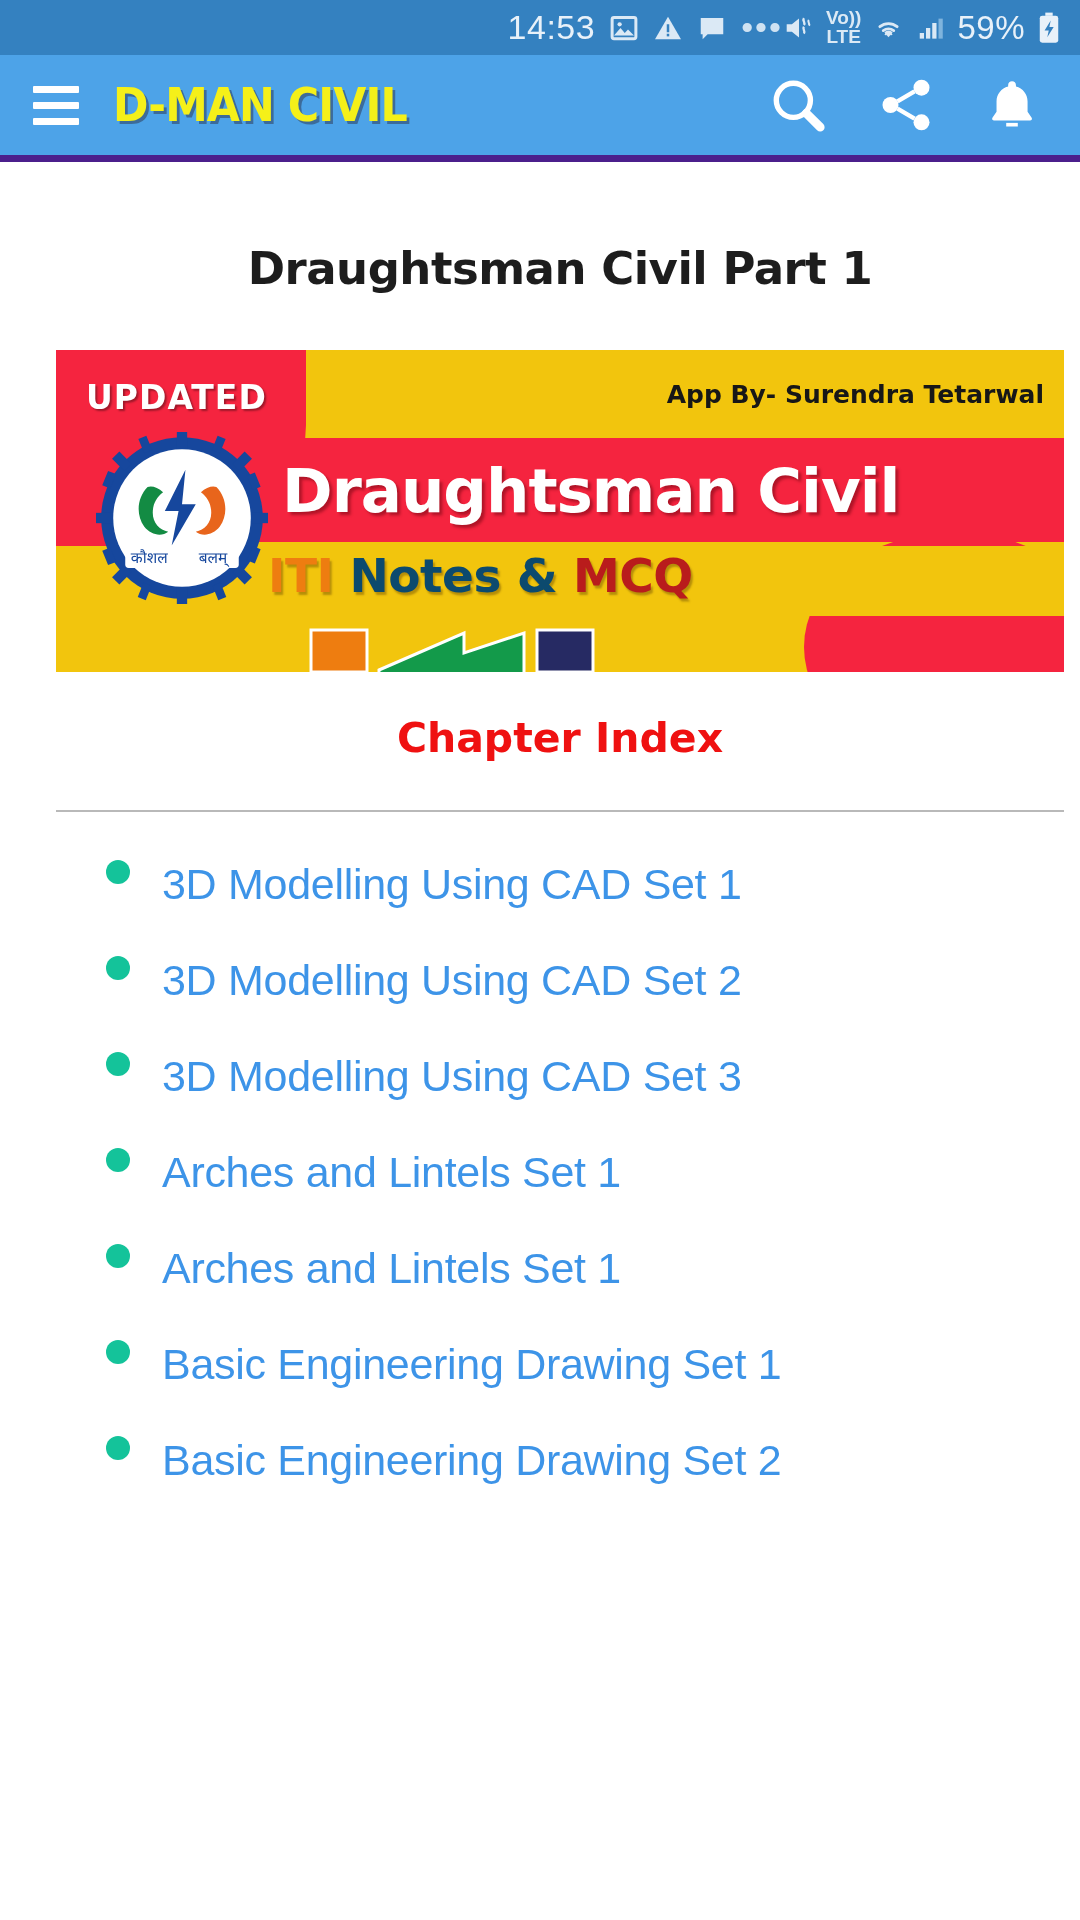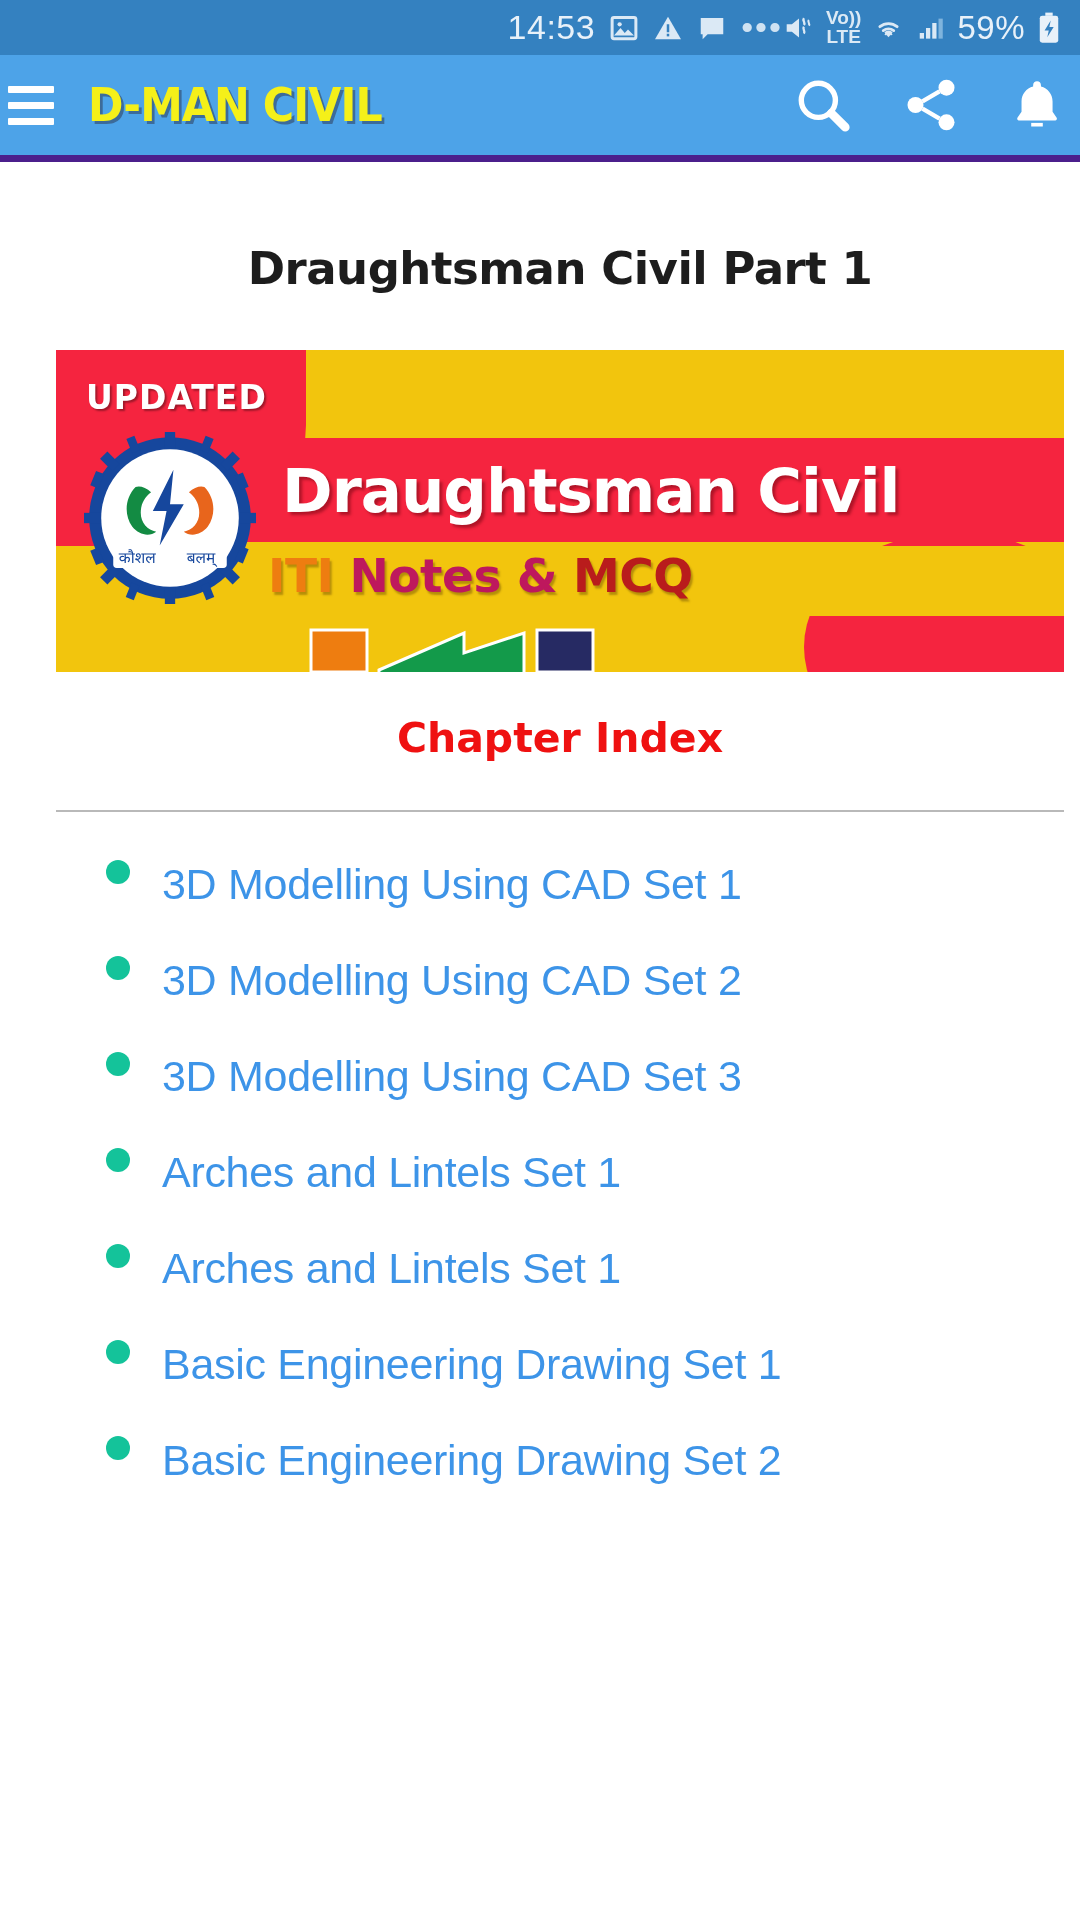--- a/index.html
+++ b/index.html
@@ -23,21 +23,21 @@
   .sb-right { display:flex; align-items:center; gap:11px; }
   .sb-ic { display:flex; align-items:center; justify-content:center; }
   .sb-batt { font-size:33px; color:#e8f1f9; letter-spacing:0.5px; }
   .dots { font-size:34px; letter-spacing:2px; color:#cfe2f2; line-height:0.6; }
 
   
   .appbar {
     height:100px; width:100%;
     background:#4da3e8;
     display:flex; align-items:center;
-    padding:0 8px;
+    padding:0 33px;
     position:relative;
   }
   .hamburger { width:46px; display:flex; flex-direction:column; gap:9px; cursor:pointer; }
   .hamburger span { display:block; height:7px; background:#ffffff; border-radius:1px; }
   .brand {
     margin-left:34px;
     font-size:46px; font-weight:bold;
     font-family:"DejaVu Sans", sans-serif;
     color:#f5f019;
     letter-spacing:-1px;
@@ -90,21 +90,21 @@
     text-shadow:2px 2px 2px rgba(0,0,0,.35);
     z-index:6;
   }
   .appby {
     position:absolute; right:20px; top:30px;
     font-size:25px; font-weight:bold; color:#171717;
     font-family:"DejaVu Sans", sans-serif;
     z-index:6; white-space:nowrap;
   }
   .emblem {
-    position:absolute; left:28px; top:82px;
+    position:absolute; left:40px; top:82px;
     width:172px; height:172px;
     z-index:7;
   }
   .red-band {
     position:absolute; left:0; top:88px;
     width:100%; height:104px;
     background:#f5243f;
     z-index:4;
   }
   .banner-main {
@@ -128,21 +128,21 @@
   .banner-sub {
     position:absolute; left:212px; top:198px;
     z-index:5;
     font-family:"DejaVu Sans", sans-serif;
     font-weight:bold; font-size:47px;
     letter-spacing:-0.5px;
     white-space:nowrap;
     text-shadow:2px 3px 2px rgba(70,40,0,.35);
   }
   .s-iti { color:#ee7d10; }
-  .s-notes { color:#be185d; }
+  .s-notes { color:#0c4a6e; }
   .s-mcq { color:#b91c1c; }
   .iti-logo {
     position:absolute; left:253px; top:278px;
     width:305px; height:122px;
     z-index:6;
   }
 
   
   .chapter-heading {
     text-align:center;
@@ -281,20 +281,21 @@
 
 <div class="content">
 
   <div class="page-title">Draughtsman Civil Part 1</div>
 
   <div class="banner">
     <div class="banner-red-left"></div>
     <div class="banner-red-bottomright"></div>
 
     <div class="updated">UPDATED</div>
+    <div class="appby">App By- Surendra Tetarwal</div>
 
     <div class="emblem">
       <svg width="172" height="172" viewBox="0 0 100 100">
         <g>
           <circle cx="50" cy="50" r="47" fill="#16479d"></circle>
           <g fill="#16479d">
             <rect x="47" y="0" width="6" height="10"></rect>
               <rect x="47" y="90" width="6" height="10"></rect>
             <rect x="0" y="47" width="10" height="6"></rect>
               <rect x="90" y="47" width="10" height="6"></rect>

